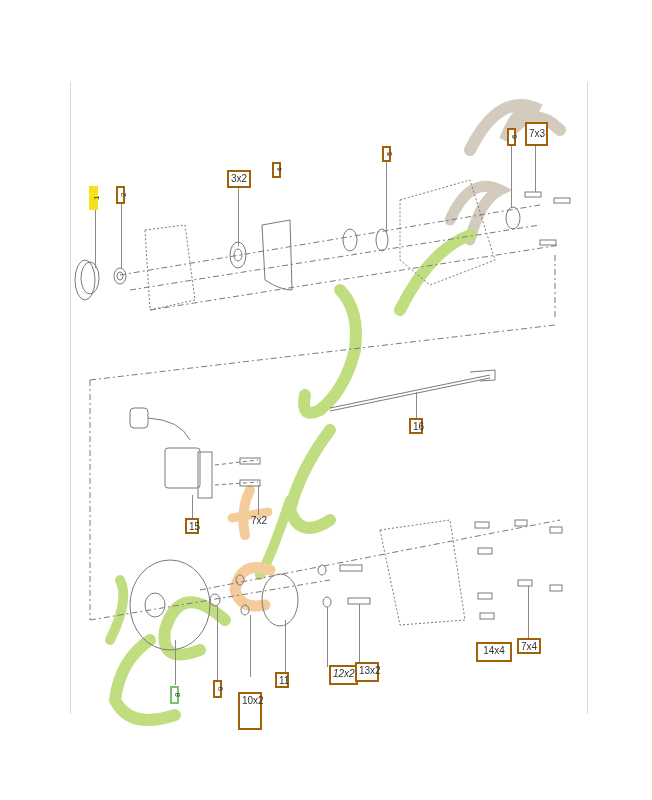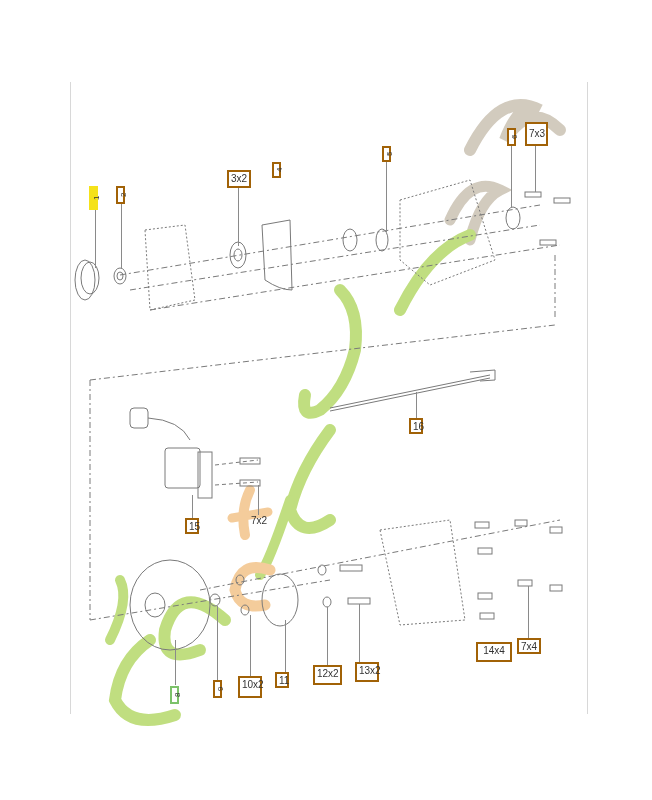--- a/index.html
+++ b/index.html
@@ -141,19 +141,19 @@
   <div class="callout" style="left:227px;top:170px;width:24px;height:18px;">3x2</div>
   <div class="callout vert" style="left:272px;top:162px;height:16px;">4</div>
   <div class="callout vert" style="left:382px;top:146px;height:16px;">5</div>
   <div class="callout vert" style="left:507px;top:128px;height:18px;">6</div>
   <div class="callout" style="left:525px;top:122px;width:23px;height:24px;line-height:18px;">7x3</div>
   <div class="callout" style="left:409px;top:418px;width:14px;height:16px;">16</div>
   <div class="callout" style="left:185px;top:518px;width:14px;height:16px;">15</div>
   <div class="callout plain" style="left:247px;top:514px;width:24px;height:14px;">7x2</div>
   <div class="callout vert" style="left:170px;top:686px;height:18px;border-color:#7cc26a;">8</div>
   <div class="callout vert" style="left:213px;top:680px;height:18px;">9</div>
-  <div class="callout" style="left:238px;top:676px;width:24px;height:22px;">10x2</div>
+  <div class="callout" style="left:238px;top:692px;width:24px;height:38px;">10x2</div>
   <div class="callout" style="left:275px;top:672px;width:14px;height:16px;">11</div>
-  <div class="callout" style="left:313px;top:665px;width:29px;height:20px;">12x2</div>
+  <div class="callout" style="left:329px;top:665px;width:29px;height:20px;font-style:italic;">12x2</div>
   <div class="callout" style="left:355px;top:662px;width:24px;height:20px;">13x2</div>
   <div class="callout" style="left:476px;top:642px;width:36px;height:20px;">14x4</div>
   <div class="callout" style="left:517px;top:638px;width:24px;height:16px;">7x4</div>
 </div>
 
 </body></html>

